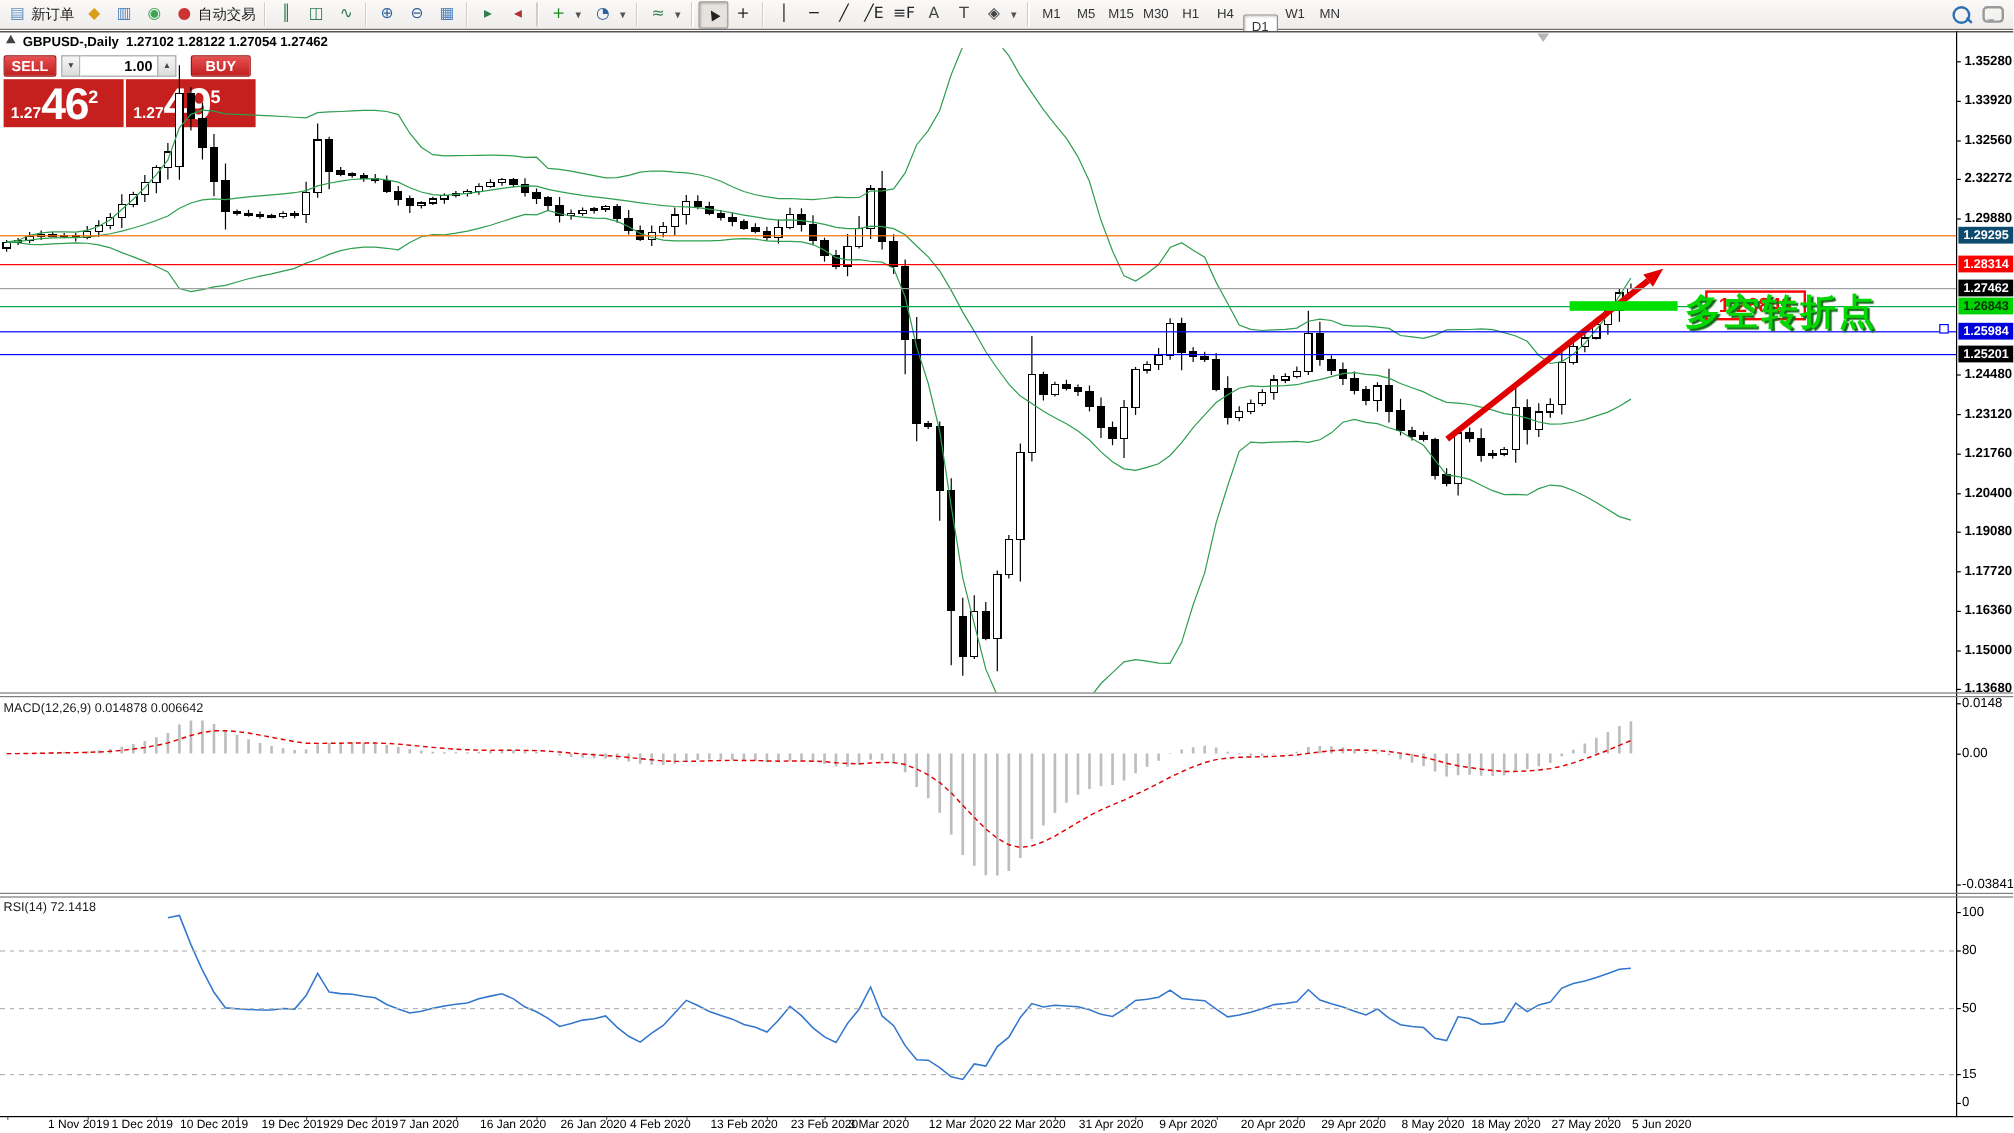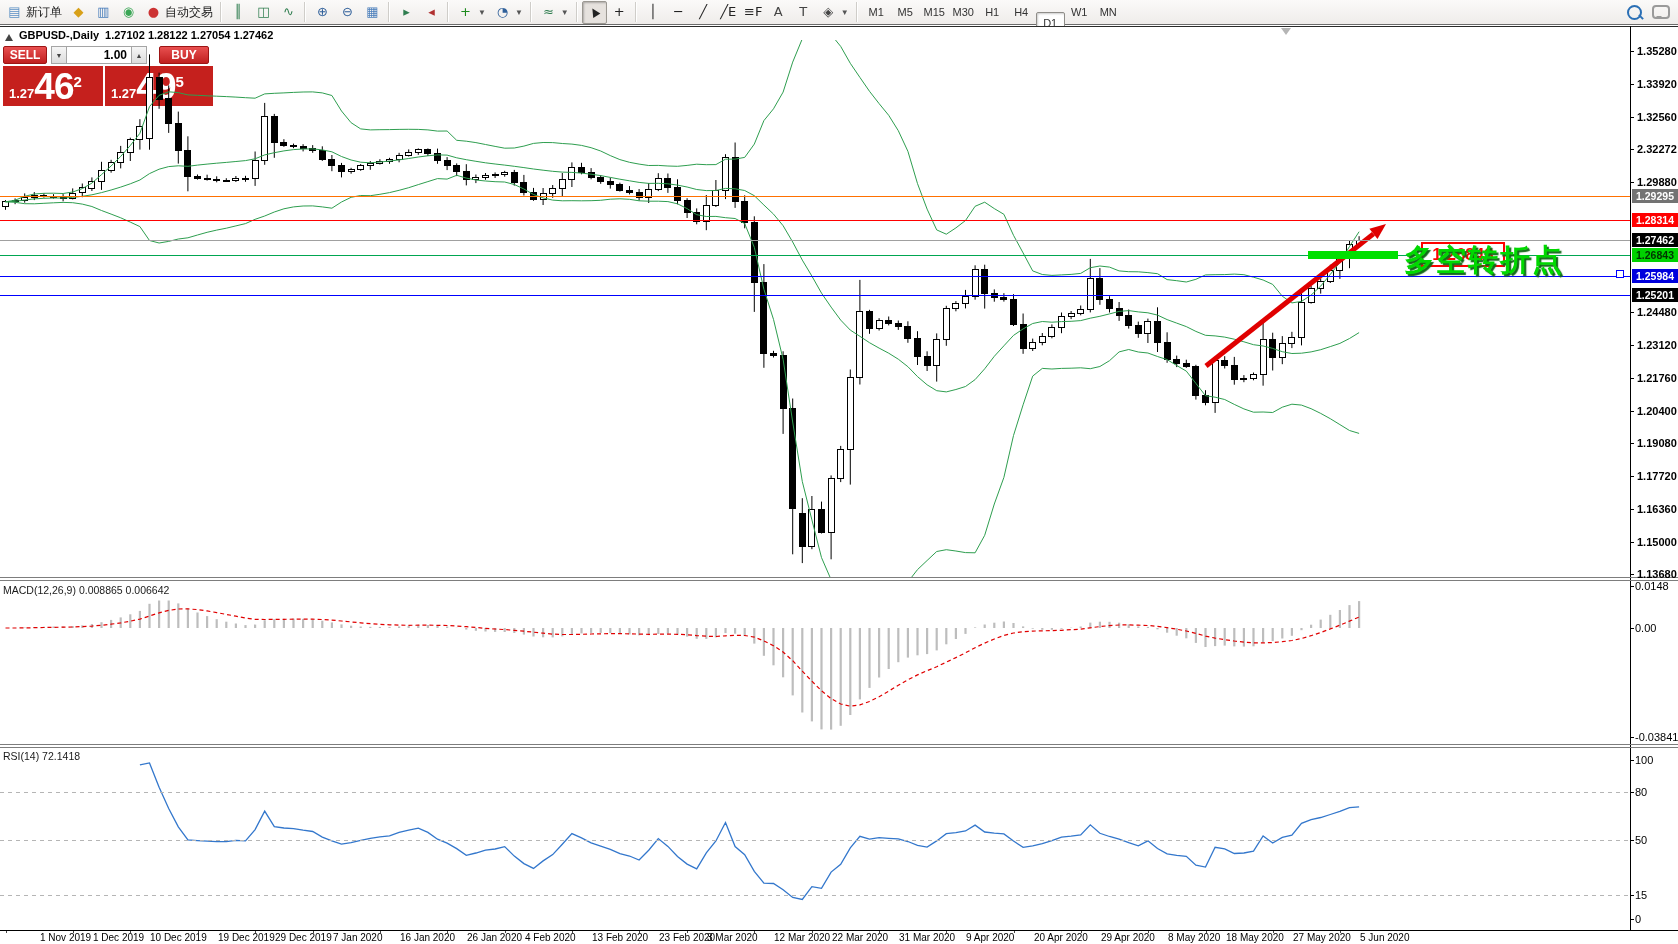--- a/index.html
+++ b/index.html
@@ -26,21 +26,21 @@
   .search-glass{position:relative;width:11px;height:11px;border:2px solid #2a6fb5;border-radius:50%;}
   .search-glass::after{content:"";position:absolute;left:9px;top:9px;width:6px;height:2px;
     background:#2a6fb5;transform:rotate(45deg);}
   .chat-bubble{position:relative;width:14px;height:10px;border:2px solid #9a9a9a;border-radius:4px;}
   .chat-bubble::after{content:"";position:absolute;left:2px;top:9px;border:3px solid transparent;border-top-color:#9a9a9a;}
   
   #chart{position:absolute;left:0;top:26px;width:1678px;height:918px;background:#fff;border-top:1px solid #2a2a2a;}
   #vaxis-line{position:absolute;left:1630px;top:26px;width:1px;height:905px;background:#000;}
   .pane-sep{position:absolute;left:0;width:1678px;height:1px;background:#7d7d7d;}
   #title-row{position:absolute;left:5px;top:29px;font:bold 11px "Liberation Sans",sans-serif;color:#000;
-    display:flex;gap:6px;align-items:flex-end;}
+    display:flex;gap:6px;align-items:flex-start;}
   #title-icon{width:0;height:0;border-left:4px solid transparent;border-right:4px solid transparent;
     border-bottom:7px solid #444;}
   
   #ocp{position:absolute;left:3px;top:46px;width:210px;}
   .ocp-row1{display:flex;height:18px;}
   .ocp-btn{background:linear-gradient(#e85050,#c01f1f);color:#fff;font:bold 12px "Liberation Sans",sans-serif;
     display:flex;align-items:center;justify-content:center;border:1px solid #9d1414;border-radius:2px;}
   #sell-btn{width:42px;}
   #buy-btn{width:48px;margin-left:12px;}
   .spin{width:14px;height:16px;background:linear-gradient(#f6f6f6,#dcdcdc);border:1px solid #a5a5a5;
@@ -669,21 +669,21 @@
       <line x1="1349.5" y1="47" x2="1349.5" y2="24.1" stroke="#bdbdbd" stroke-width="2.2"></line>
       <line x1="1359.1" y1="47" x2="1359.1" y2="20.1" stroke="#bdbdbd" stroke-width="2.2"></line>
       <polyline points="5.5,47.0 15.1,47.0 24.7,46.9 34.3,46.7 43.9,46.5 53.5,46.3 63.1,46.2 72.7,46.0 82.3,45.6 91.9,45.1 101.5,44.3 111.1,43.2 120.7,41.9 130.3,40.2 139.9,38.1 149.5,35.0 159.1,31.9 168.7,29.4 178.3,28.0 187.9,27.9 197.5,28.6 207.1,29.9 216.7,31.6 226.3,33.4 235.9,35.2 245.5,37.0 255.1,38.3 264.7,38.5 274.3,38.4 283.9,38.3 293.5,38.2 303.1,38.1 312.7,38.2 322.3,38.5 331.9,39.1 341.5,40.0 351.1,40.9 360.7,41.8 370.3,42.6 379.9,43.3 389.5,43.8 399.1,44.1 408.7,44.3 418.3,44.2 427.9,44.2 437.5,44.3 447.1,44.5 456.7,45.0 466.3,45.7 475.9,46.5 485.5,47.3 495.1,48.0 504.7,48.6 514.3,49.3 523.9,50.2 533.5,51.2 543.1,52.2 552.7,53.1 562.3,53.5 571.9,53.5 581.5,53.3 591.1,53.0 600.7,52.8 610.3,52.6 619.9,52.7 629.5,52.8 639.1,53.1 648.7,53.3 658.3,53.2 667.9,53.1 677.5,53.3 687.1,53.7 696.7,54.6 706.3,55.2 715.9,55.5 725.5,54.8 735.1,54.4 744.7,54.5 754.3,56.1 763.9,59.9 773.5,64.7 783.1,71.1 792.7,79.7 802.3,90.1 811.9,100.2 821.5,109.8 831.1,117.6 840.7,123.0 850.3,125.2 859.9,123.9 869.5,120.5 879.1,115.7 888.7,110.1 898.3,104.3 907.9,98.8 917.5,93.9 927.1,89.7 936.7,85.7 946.3,81.2 955.9,76.6 965.5,71.8 975.1,66.7 984.7,62.1 994.3,58.0 1003.9,54.5 1013.5,52.0 1023.1,50.7 1032.7,50.1 1042.3,49.8 1051.9,49.6 1061.5,49.3 1071.1,48.7 1080.7,48.1 1090.3,46.8 1099.9,45.6 1109.5,44.6 1119.1,44.0 1128.7,43.9 1138.3,44.2 1147.9,44.5 1157.5,45.3 1167.1,46.6 1176.7,48.2 1186.3,50.0 1195.9,52.4 1205.5,55.1 1215.1,57.1 1224.7,58.6 1234.3,60.0 1243.9,61.1 1253.5,61.9 1263.1,61.9 1272.7,61.5 1282.3,60.7 1291.9,59.5 1301.5,57.5 1311.1,54.7 1320.7,51.5 1330.3,47.9 1339.9,44.2 1349.5,40.1 1359.1,36.1" fill="none" stroke="#e00000" stroke-width="1.2" stroke-dasharray="4 3"></polyline>
     </svg>
   <svg id="rsi-svg" width="1630" height="182" style="top:747px">
       <polyline points="139.9,17.8 149.5,15.9 159.1,40.2 168.7,61.5 178.3,79.9 187.9,92.9 197.5,93.6 207.1,94.2 216.7,94.7 226.3,94.7 235.9,93.4 245.5,93.9 255.1,82.6 264.7,64.1 274.3,79.7 283.9,81.0 293.5,81.6 303.1,83.2 312.7,84.5 322.3,90.1 331.9,93.8 341.5,97.2 351.1,95.7 360.7,93.3 370.3,91.4 379.9,89.9 389.5,88.8 399.1,85.3 408.7,83.1 418.3,81.2 427.9,85.4 437.5,92.2 447.1,96.1 456.7,101.6 466.3,108.4 475.9,106.0 485.5,103.1 495.1,102.0 504.7,99.6 514.3,109.1 523.9,116.6 533.5,121.4 543.1,113.9 552.7,107.6 562.3,97.2 571.9,86.6 581.5,90.9 591.1,95.9 600.7,99.2 610.3,102.3 619.9,106.7 629.5,109.0 639.1,113.0 648.7,103.2 658.3,91.6 667.9,99.4 677.5,109.5 687.1,117.1 696.7,121.8 706.3,105.8 715.9,94.0 725.5,75.5 735.1,99.6 744.7,107.7 754.3,124.4 763.9,136.2 773.5,136.5 783.1,142.7 792.7,150.4 802.3,152.5 811.9,139.6 821.5,141.4 831.1,125.1 840.7,117.3 850.3,100.9 859.9,89.3 869.5,92.2 879.1,90.7 888.7,91.3 898.3,91.9 907.9,94.5 917.5,98.3 927.1,100.1 936.7,93.9 946.3,86.7 955.9,85.7 965.5,84.0 975.1,78.1 984.7,85.0 994.3,86.1 1003.9,86.9 1013.5,94.0 1023.1,100.4 1032.7,98.8 1042.3,96.6 1051.9,93.7 1061.5,90.2 1071.1,89.2 1080.7,87.9 1090.3,77.8 1099.9,86.3 1109.5,89.5 1119.1,92.1 1128.7,95.7 1138.3,98.8 1147.9,93.8 1157.5,101.5 1167.1,106.9 1176.7,108.4 1186.3,109.3 1195.9,118.2 1205.5,120.1 1215.1,100.3 1224.7,101.8 1234.3,106.5 1243.9,106.0 1253.5,104.2 1263.1,89.0 1272.7,96.0 1282.3,90.4 1291.9,88.1 1301.5,76.4 1311.1,72.6 1320.7,70.5 1330.3,67.5 1339.9,64.3 1349.5,60.7 1359.1,59.8" fill="none" stroke="#3377cc" stroke-width="1.3"></polyline>
     </svg>
 
   <div class="pane-label" style="top:584px">
     <span>MACD(12,26,9)</span>
-    <span>0.008865</span>
+    <span>0.014878</span>
     <span>0.006642</span>
   </div>
   <div class="pane-label" style="top:750px">
     <span>RSI(14)</span>
     <span>72.1418</span>
   </div>
 
   <div id="levels-layer">
       <div class="level-line" style="top:196px;background:#ff7000"></div>
       <div class="level-line" style="top:220px;background:#ff0000"></div>
@@ -717,21 +717,21 @@
       <div class="ytick-dash" style="top:443px"></div>
      <div class="ytick" style="top:437px">1.19080</div>
       <div class="ytick-dash" style="top:476px"></div>
      <div class="ytick" style="top:470px">1.17720</div>
       <div class="ytick-dash" style="top:509px"></div>
      <div class="ytick" style="top:503px">1.16360</div>
       <div class="ytick-dash" style="top:542px"></div>
      <div class="ytick" style="top:536px">1.15000</div>
       <div class="ytick-dash" style="top:574px"></div>
      <div class="ytick" style="top:568px">1.13680</div>
-      <div class="ptag" style="top:189px;background:#737373;color:#ffffff">1.29295</div>
+      <div class="ptag" style="top:189px;background:#0c4a6e;color:#ffffff">1.29295</div>
       <div class="ptag" style="top:213px;background:#ff0000;color:#ffffff">1.28314</div>
       <div class="ptag" style="top:233px;background:#000000;color:#ffffff">1.27462</div>
       <div class="ptag" style="top:248px;background:#00d200;color:#003300">1.26843</div>
       <div class="ptag" style="top:269px;background:#0000dd;color:#ffffff">1.25984</div>
       <div class="ptag" style="top:288px;background:#000000;color:#ffffff">1.25201</div>
       <div class="ytick-dash" style="top:586px"></div>
      <div class="subtick" style="top:580px">0.0148</div>
       <div class="ytick-dash" style="top:628px"></div>
      <div class="subtick" style="top:622px">0.00</div>
       <div class="ytick-dash" style="top:737px"></div>
@@ -770,21 +770,21 @@
      <div class="dlab" style="left:552px">13 Feb 2020</div>
       <div class="dtick" style="left:639px"></div>
      <div class="dlab" style="left:619px">23 Feb 2020</div>
       <div class="dtick" style="left:687px"></div>
      <div class="dlab" style="left:667px">3 Mar 2020</div>
       <div class="dtick" style="left:754px"></div>
      <div class="dlab" style="left:734px">12 Mar 2020</div>
       <div class="dtick" style="left:812px"></div>
      <div class="dlab" style="left:792px">22 Mar 2020</div>
       <div class="dtick" style="left:879px"></div>
-     <div class="dlab" style="left:859px">31 Mar 2020</div>
+     <div class="dlab" style="left:859px">31 Apr 2020</div>
       <div class="dtick" style="left:946px"></div>
      <div class="dlab" style="left:926px">9 Apr 2020</div>
       <div class="dtick" style="left:1014px"></div>
      <div class="dlab" style="left:994px">20 Apr 2020</div>
       <div class="dtick" style="left:1081px"></div>
      <div class="dlab" style="left:1061px">29 Apr 2020</div>
       <div class="dtick" style="left:1148px"></div>
      <div class="dlab" style="left:1128px">8 May 2020</div>
       <div class="dtick" style="left:1206px"></div>
      <div class="dlab" style="left:1186px">18 May 2020</div>

